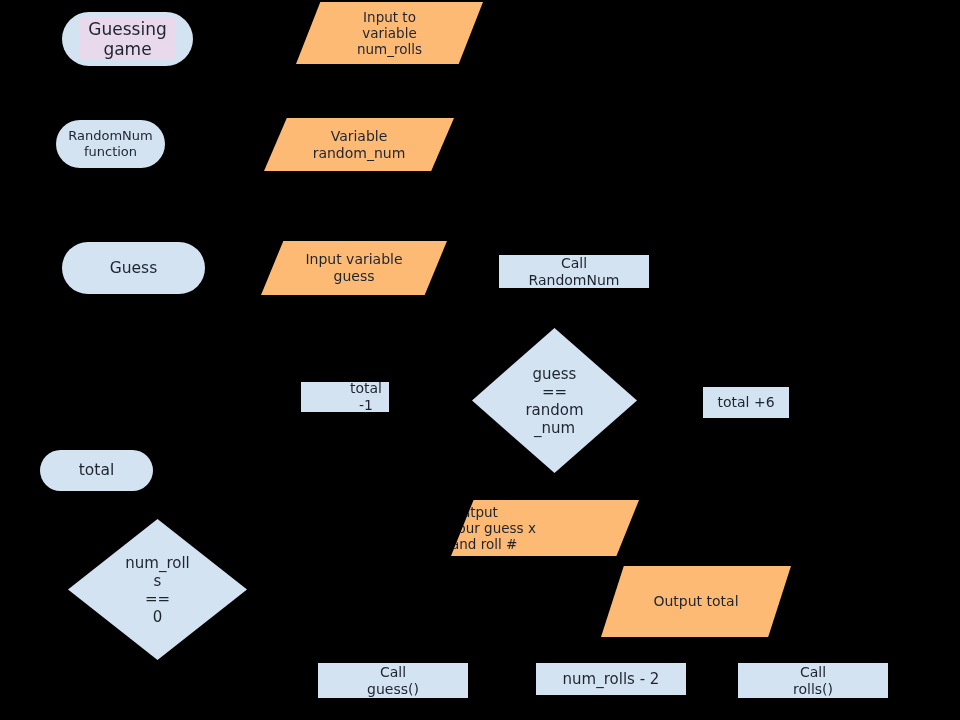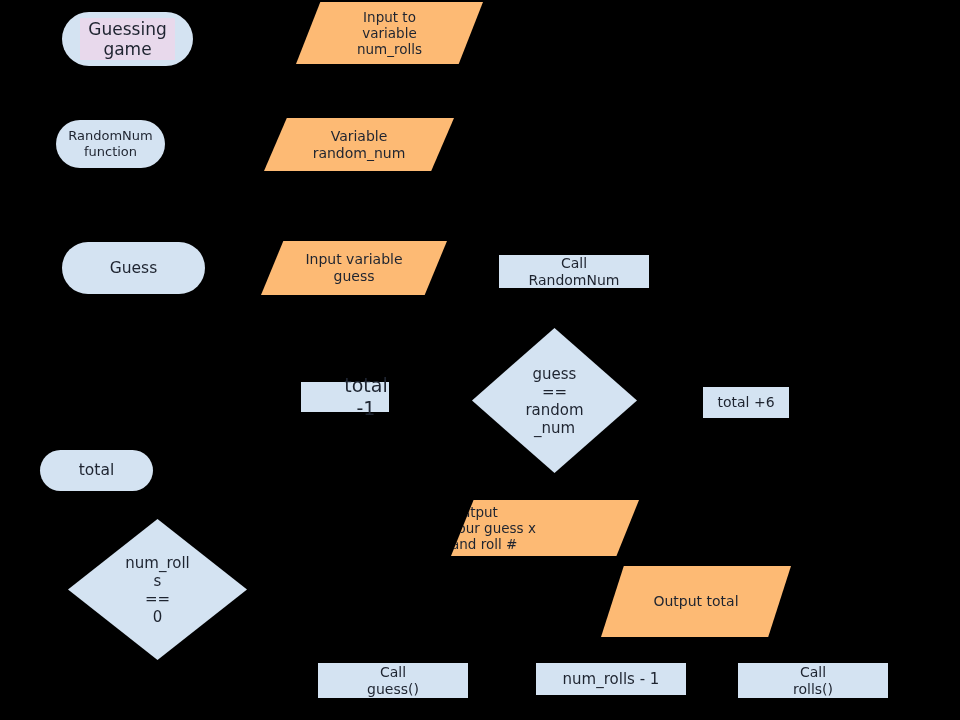--- a/index.html
+++ b/index.html
@@ -107,21 +107,21 @@
     left: 261px; top: 241px; width: 186px; height: 54px;
     font-size: 14px;
   }
   #n-call-randomnum {
     left: 499px; top: 255px; width: 150px; height: 33px;
     font-size: 14px;
   }
 
   #n-total-minus-1 {
     left: 301px; top: 382px; width: 88px;  height: 30px;
-    font-size: 19px;
+    font-size: 14px;
     padding-left: 42px;
   }
   #n-decision-guess {
     left: 472px; top: 328px; width: 165px; height: 145px;
     font-size: 15px;
   }
   #n-total-plus-6 {
     left: 703px; top: 387px; width: 86px;  height: 31px;
     font-size: 14px;
   }
@@ -237,21 +237,21 @@
   <div class="node para skew-18" id="n-output-total">
     <span class="para-text">Output total</span>
   </div>
 
   <div class="node rect" id="n-call-guess">
     <span>Call
 guess()</span>
   </div>
 
   <div class="node rect" id="n-numrolls-minus-1">
-    <span>num_rolls - 1</span>
+    <span>num_rolls - 2</span>
   </div>
 
   <div class="node rect" id="n-call-rolls">
     <span>Call
 rolls()</span>
   </div>
 
 </div>
 
 </body></html>

